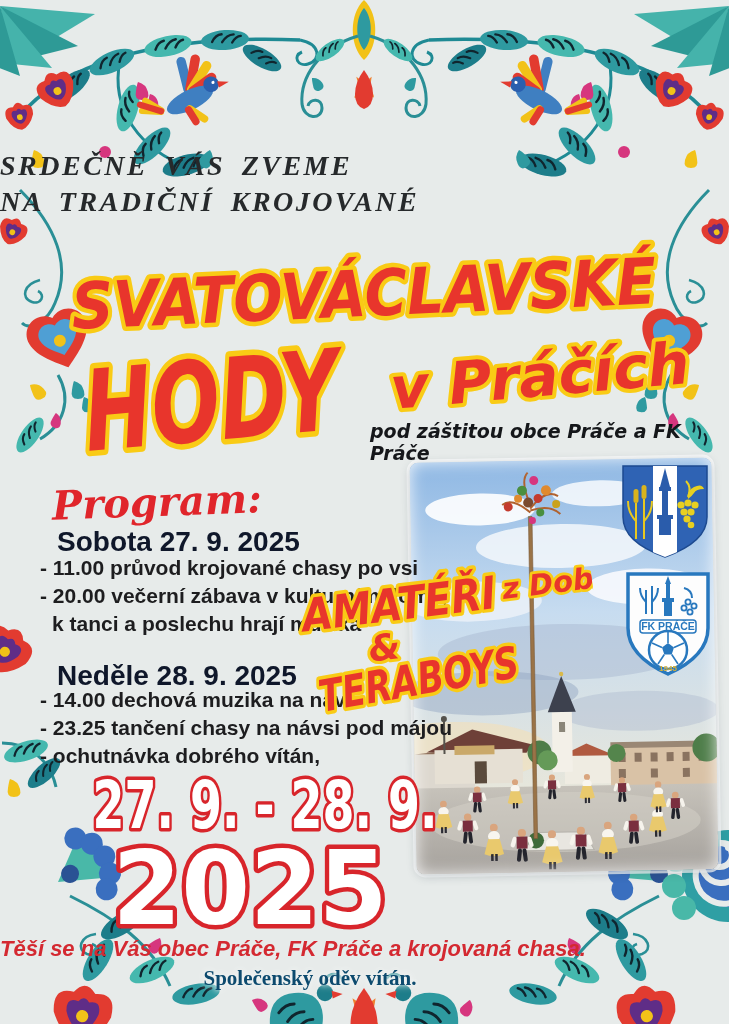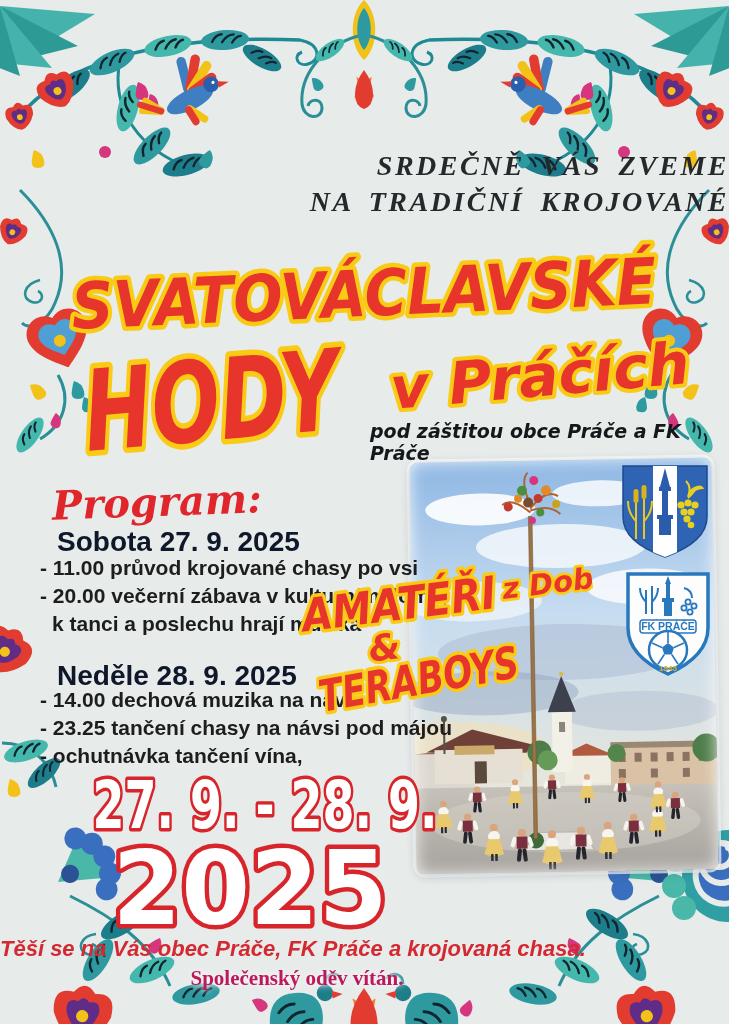--- a/index.html
+++ b/index.html
@@ -1,21 +1,21 @@
 <!DOCTYPE html>
 <html><head>
 <meta charset="utf-8">
 <style>
   html,body{margin:0;padding:0;}
   .poster{position:relative;width:729px;height:1024px;background:#e7ebea;overflow:hidden;
           font-family:"Liberation Sans",sans-serif;}
   svg{display:block;}
   .deco{position:absolute;z-index:1;pointer-events:none;}
   
-  .invite{position:absolute;top:148px;left:0;width:729px;text-align:right;z-index:4;
+  .invite{position:absolute;top:148px;left:0;width:729px;text-align:left;z-index:4;
           font-family:"Liberation Serif",serif;font-weight:bold;font-style:italic;
           color:#26292b;font-size:28px;line-height:36px;letter-spacing:2.5px;word-spacing:7px;}
   
   .title-svg{position:absolute;left:0;top:228px;z-index:4;}
   .stroke-title{font-family:"DejaVu Sans","Liberation Sans",sans-serif;font-weight:bold;font-style:italic;
                 fill:#e8352c;stroke:#f9cb15;paint-order:stroke;stroke-linejoin:round;}
   .patronage{position:absolute;left:370px;top:420px;width:340px;text-align:left;z-index:4;
              font-family:"DejaVu Sans","Liberation Sans",sans-serif;font-weight:bold;font-style:italic;
              font-size:19px;color:#15171a;}
   
@@ -34,22 +34,22 @@
   
   .photo{position:absolute;left:413px;top:460px;width:302px;height:412px;z-index:2;
          transform:rotate(-1deg);border-radius:9px;overflow:hidden;
          box-shadow:0 2px 10px rgba(40,60,70,.25),0 0 0 3px rgba(255,255,255,.75);}
   .photo::after{content:"";position:absolute;inset:0;border-radius:9px;
          box-shadow:inset 0 0 16px rgba(255,255,255,.85);}
   .crest{position:absolute;z-index:3;}
   
   .footer1{position:absolute;left:0;top:936px;width:729px;z-index:4;
            font-weight:bold;font-style:italic;font-size:22px;color:#d42931;}
-  .footer2{position:absolute;left:0;top:966px;width:594px;text-align:center;z-index:4;
-           font-family:"Liberation Serif",serif;font-weight:bold;font-size:21px;color:#be185d;
+  .footer2{position:absolute;left:13px;top:966px;width:594px;text-align:center;z-index:4;
+           font-family:"Liberation Serif",serif;font-weight:bold;font-size:21px;color:#0c4a6e;
            text-shadow:0 0 5px #f2f5f4,0 0 9px #f2f5f4;}
 </style>
 </head>
 <body>
 
 <div class="poster">
 
   <svg class="deco" style="left:0;top:0" width="729" height="240" viewBox="0 0 729 240">
     <defs>
       <g id="lf">
@@ -229,21 +229,21 @@
   <div class="prog-head">Program:</div>
 
   <div class="day" style="left:57px;top:526px">Sobota 27. 9. 2025</div>
   <div class="pline" style="left:40px;top:556px">- 11.00 průvod krojované chasy po vsi</div>
   <div class="pline" style="left:40px;top:584px">- 20.00 večerní zábava v kulturním domě,</div>
   <div class="pline" style="left:52px;top:612px">k tanci a poslechu hrají muzika</div>
 
   <div class="day" style="left:57px;top:660px">Neděle 28. 9. 2025</div>
   <div class="pline" style="left:40px;top:688px">- 14.00 dechová muzika na návsi</div>
   <div class="pline" style="left:40px;top:716px">- 23.25 tančení chasy na návsi pod májou</div>
-  <div class="pline" style="left:40px;top:744px">- ochutnávka tančení vína,</div>
+  <div class="pline" style="left:40px;top:744px">- ochutnávka dobrého vítán,</div>
 
   <svg class="bands-svg" width="300" height="145" viewBox="0 0 300 145">
     <text class="stroke-title" x="8" y="48" font-size="45" stroke-width="7" textLength="195" lengthAdjust="spacingAndGlyphs">AMATÉŘI</text>
     <text class="stroke-title" x="210" y="40" font-size="29" stroke-width="5.5">z Dobšic</text>
     <text class="stroke-title" x="70" y="86" font-size="36" stroke-width="6">&amp;</text>
     <text class="stroke-title" x="16" y="130" font-size="44" stroke-width="7" textLength="202" lengthAdjust="spacingAndGlyphs" transform="rotate(-3 16 130)">TERABOYS</text>
   </svg>
 
   <div class="photo">
     <svg width="302" height="412" viewBox="0 0 302 412">

